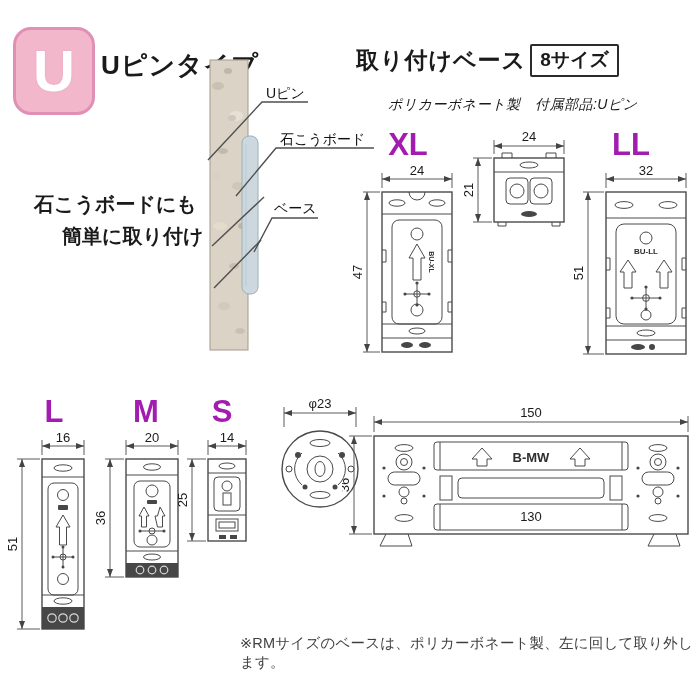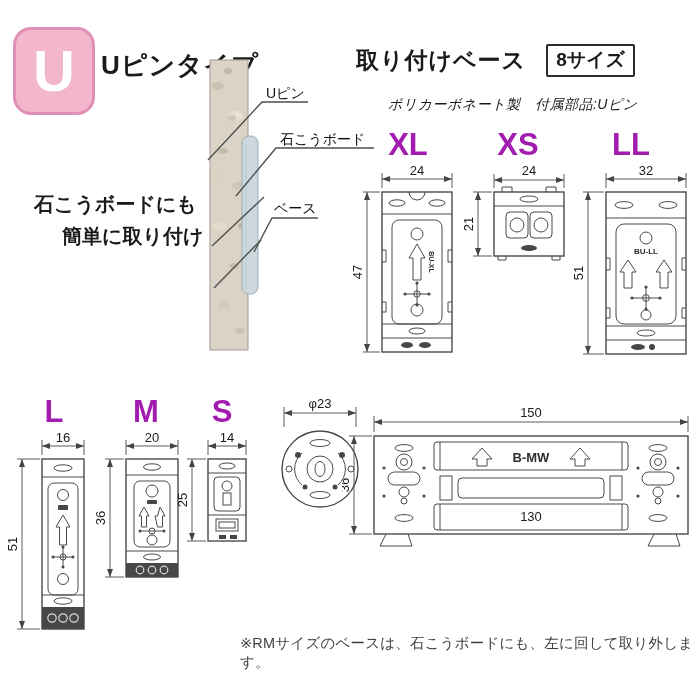--- a/index.html
+++ b/index.html
@@ -11,21 +11,21 @@
   .logo{left:13px;top:27px;width:82px;height:88px;background:#f3b7cc;border:3px solid #e190b5;
         border-radius:18px;display:flex;align-items:center;justify-content:center;box-sizing:border-box;}
   .logo span{font-size:58px;font-weight:bold;color:#ffffff;line-height:1;
              text-shadow:0 0 2px #e8a3c0;}
   .type-label{left:101px;top:48px;font-size:26px;font-weight:bold;letter-spacing:1px;}
 
   .tagline{left:34px;top:188px;font-size:20px;font-weight:bold;line-height:32px;}
   .tagline .l2{margin-left:28px;}
 
   
-  .prod-title-row{left:356px;top:44px;display:flex;align-items:center;gap:20px;}
+  .prod-title-row{left:356px;top:44px;display:flex;align-items:center;gap:4px;}
   .prod-title{font-size:23px;font-weight:bold;letter-spacing:1px;}
   .size-badge{font-size:19px;font-weight:bold;border:2px solid #2b2b2b;border-radius:2px;
               padding:1px 8px 2px 8px;}
   .prod-sub{left:388px;top:96px;font-size:14px;letter-spacing:0.5px;font-style:italic;}
 
   
   .size-block{position:absolute;}
   .size-label{text-align:center;font-size:31px;font-weight:bold;line-height:34px;color:#a21caf;}
 
   
@@ -129,21 +129,20 @@
       <circle class="dk" cx="67" cy="121" r="1.6"></circle>
         <circle class="dk" cx="67" cy="143" r="1.6"></circle>
       <ellipse class="o2" cx="67" cy="169" rx="8" ry="3"></ellipse>
       <ellipse class="dk" cx="57" cy="183" rx="6" ry="3"></ellipse>
       <ellipse class="dk" cx="75" cy="183" rx="6" ry="3"></ellipse>
       <path class="o2" d="M32,88h4v12h-4 M102,88h-4v12h4 M32,140h4v10h-4 M102,140h-4v10h4"></path>
     </svg>
   </div>
 
   <div class="size-block" style="left:462px;top:128px;width:112px">
-    <div class="size-label">XS</div>
     <svg width="112" height="112">
       <path class="dl" d="M32,26V12 M102,26V12 M30,30H11 M30,94H11"></path>
       <line class="dl" x1="32" y1="18" x2="102" y2="18" marker-start="url(#mS)" marker-end="url(#mE)"></line>
       <line class="dl" x1="16" y1="30" x2="16" y2="94" marker-start="url(#mS)" marker-end="url(#mE)"></line>
       <text class="dt" x="67" y="13" text-anchor="middle">24</text>
       <text class="dt" x="11" y="62" text-anchor="middle" transform="rotate(-90 11 62)">21</text>
       <rect class="o" x="32" y="30" width="70" height="64"></rect>
       <path class="o2" d="M40,30v-5h10v5 M84,30v-5h10v5 M36,94v4h8v-4 M90,94v4h8v-4"></path>
       <path class="o2" d="M32,44H102"></path>
       <ellipse class="o2" cx="67" cy="37" rx="9" ry="3"></ellipse>
@@ -329,15 +328,15 @@
       <text class="mk" font-size="13" text-anchor="middle" x="189" y="58">B-MW</text>
       <rect class="o2" x="116" y="74" width="146" height="20" rx="4"></rect>
       <rect class="o2" x="98" y="72" width="12" height="24"></rect>
       <rect class="o2" x="268" y="72" width="12" height="24"></rect>
       <rect class="o2" x="92" y="100" width="194" height="26" rx="3"></rect>
       <path class="o2" d="M98,100V126 M280,100V126"></path>
       <text class="dt" x="189" y="117" text-anchor="middle">130</text>
     </svg>
   </div>
 
-  <div class="abs footnote">※RMサイズのベースは、石こうボードにも、左に回して取り外します。</div>
+  <div class="abs footnote">※RMサイズのベースは、ポリカーボネート製、左に回して取り外します。</div>
 
 </div>
 
 </body></html>

